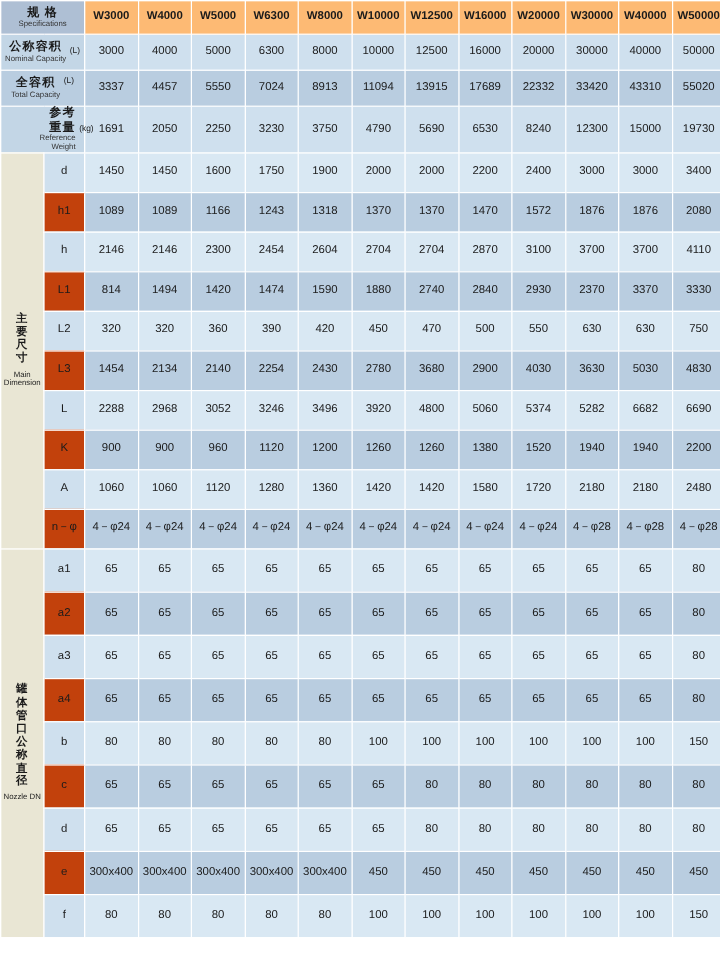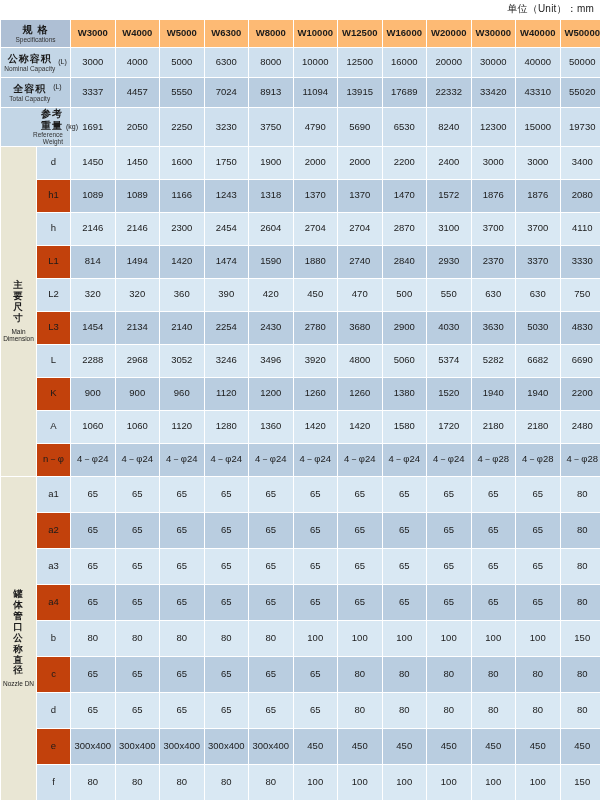--- a/index.html
+++ b/index.html
@@ -69,21 +69,20 @@
   .rowh-28{height:28px;}
   .rowh-30{height:30px;}
   .rowh-33{height:33px;}
   .rowh-36{height:36px;}
 </style>
 </head>
 <body>
 
 <div id="page">
 
-  <div class="unit-line">单位（Unit）：mm</div>
 
   <table class="spec">
     <colgroup>
       <col class="c-label">
         <col class="c-sym">
       <col class="c-data">
         <col class="c-data">
         <col class="c-data">
         <col class="c-data">
       <col class="c-data">

